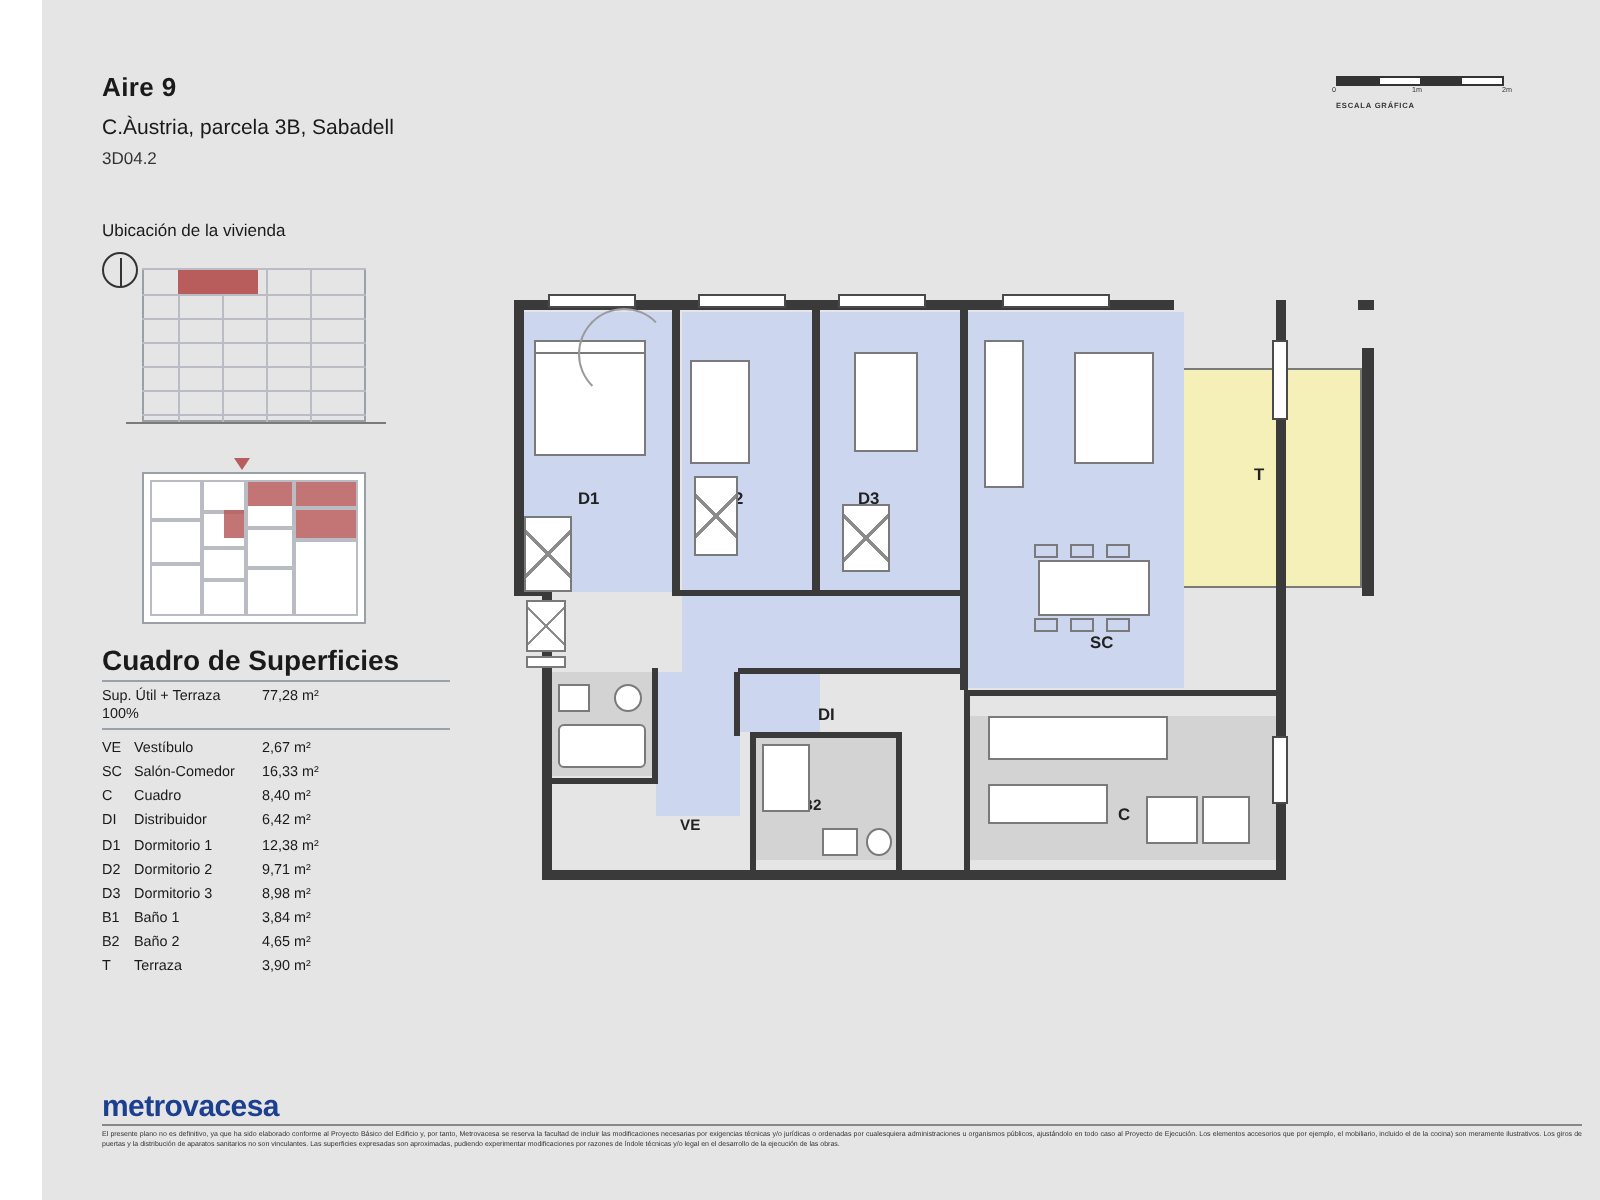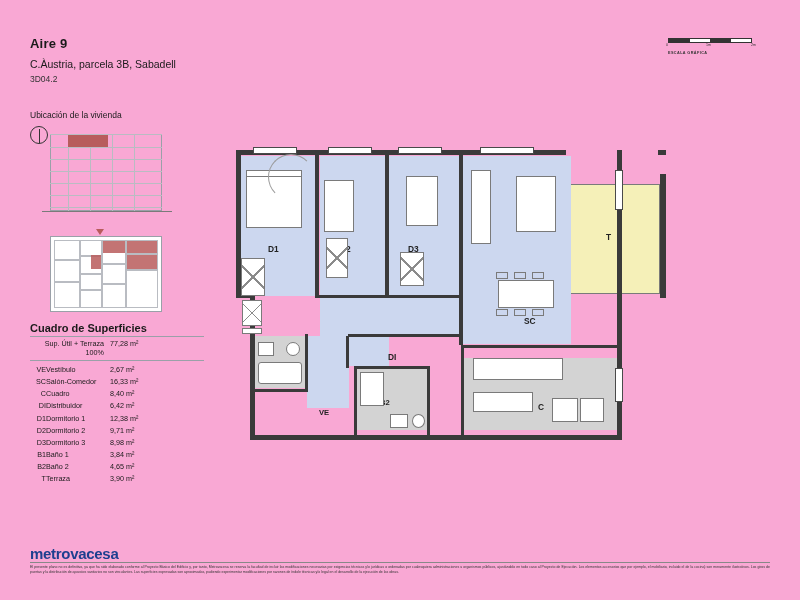--- a/index.html
+++ b/index.html
@@ -5,21 +5,21 @@
   * { box-sizing: border-box; }
   html, body { margin:0; padding:0; }
   body {
     width:800px; height:600px;
     background:#ffffff;
     font-family:"Liberation Sans", sans-serif;
     color:#1a1a1a;
     position:relative;
     overflow:hidden;
   }
-  .page { position:absolute; inset:0; background:#f9a8d4; }
+  .page { position:absolute; inset:0; background:#e5e5e5;margin-left:21px; }
 
   
   .title-block { position:absolute; left:30px; top:36px; }
   .aire { font-size:13px; font-weight:bold; letter-spacing:.2px; }
   .addr { font-size:10.5px; margin-top:6px; line-height:1.35; }
   .planta { font-size:11.5px; margin-top:1px; line-height:1.3; }
   .code { font-size:8.5px; margin-top:3px; color:#333; }
 
   
   .scalebar { position:absolute; right:48px; top:38px; width:84px; text-align:center; }
@@ -46,24 +46,24 @@
 
   .plan-key { position:absolute; left:50px; top:236px; width:112px; height:76px; }
   .plan-key .frame { position:absolute; inset:0; border:0.7px solid #9aa0a8; background:#fff; }
   .plan-key .cell { position:absolute; border:0.5px solid #b9bcc2; }
   .plan-key .hi { position:absolute; background:#b85c5c; opacity:.85; }
   .plan-key .arrow { position:absolute; left:46px; top:-7px; width:0; height:0;
       border-left:4px solid transparent; border-right:4px solid transparent; border-top:6px solid #b85c5c; }
 
   
   .cuadro { position:absolute; left:30px; top:322px; width:174px; font-size:7.2px; }
-  .cuadro .head { font-size:11px; font-weight:bold; padding-bottom:2px; }
+  .cuadro .head { font-size:14px; font-weight:bold; padding-bottom:2px; }
   .cuadro .line { border-top:0.6px solid #9aa0a8; }
   .cuadro table { width:100%; border-collapse:collapse; }
-  .cuadro td { padding:1.6px 0; vertical-align:top; font-size:7.2px;text-align:right; }
+  .cuadro td { padding:1.6px 0; vertical-align:top; font-size:7.2px; }
   .cuadro td.k { width:16px; }
   .cuadro td.n { width:58px; text-align:left; }
   .cuadro .tot td { font-size:7.2px; }
   .cuadro .sep td { padding:0; }
   .cuadro .sep div { border-top:0.6px solid #9aa0a8; height:1px; margin:2px 0; }
   .cuadro td.val { text-align:left; padding-left:6px; }
 
   
   .brand { position:absolute; left:30px; top:545px; font-size:15px; font-weight:bold;
            color:#1d3f8f; letter-spacing:-0.3px; }

